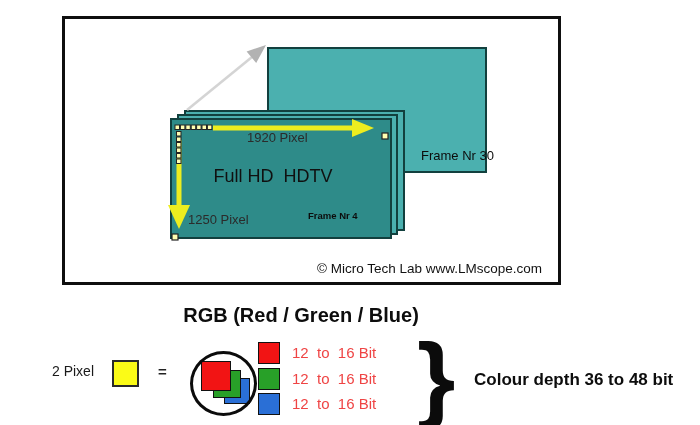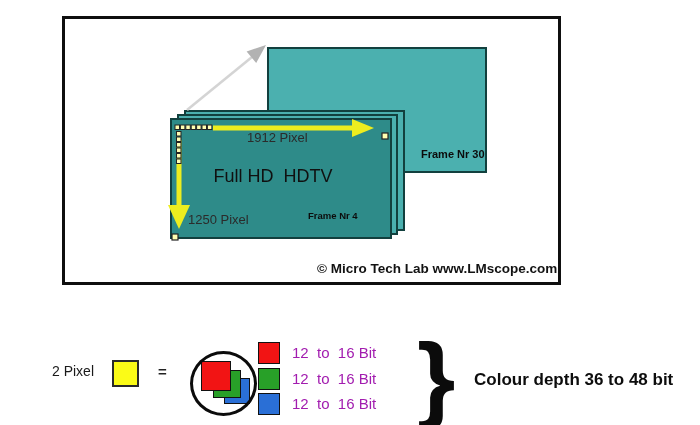--- a/index.html
+++ b/index.html
@@ -17,39 +17,39 @@
   .stack-back { left:184px; top:110px; width:221px; height:121px; background:var(--frame_back,#4bb0af); z-index:2; }
   .stack-mid  { left:177px; top:114px; width:221px; height:121px; background:var(--frame_back,#4bb0af); z-index:3; }
   .stack-front{ left:170px; top:118px; width:222px; height:121px; background:var(--frame_front,#2e8b89); z-index:4; }
 
   #arrow-layer { left:0; top:0; width:700px; height:425px; z-index:5; pointer-events:none; }
 
   .t-1920   { left:247px; top:130px; font-size:13px; color:#2b2b2b; z-index:6; }
   .t-full   { left:170px; top:166px; width:206px; text-align:center; font-size:18px; color:#101010; white-space:pre; z-index:6; }
   .t-1080   { left:188px; top:212px; font-size:13px; color:#2b2b2b; z-index:6; }
   .t-frame1 { left:308px; top:210px; font-size:9.5px; font-weight:bold; color:#0c0c0c; z-index:6; }
-  .t-frame30{ left:421px; top:148px; font-size:11px; font-weight:bold; color:#0c0c0c; z-index:6; }
-  .t-copy   { left:317px; top:261px; font-size:13.5px; font-weight:bold; color:#121212; z-index:6; }
+  .t-frame30{ left:421px; top:148px; font-size:13px; font-weight:normal; color:#0c0c0c; z-index:6; }
+  .t-copy   { left:317px; top:261px; font-size:13.5px; font-weight:normal; color:#121212; z-index:6; }
 
   
   .t-heading { left:110px; top:304px; width:382px; text-align:center; font-size:20px; font-weight:bold; color:#0d0d0d; }
   .t-1pixel  { left:52px;  top:363px; font-size:14px; color:#1a1a1a; }
   .pix-square{ left:112px; top:360px; width:27px; height:27px; background:var(--pixel_yellow,#fbfb17); border:2px solid #2a2a2a; }
   .t-equals  { left:158px; top:363px; font-size:15px; font-weight:bold; color:#222; }
 
   .c-blue  { left:224px; top:378px; width:26px; height:26px; background:var(--blue,#2a6fd6);  border:1.5px solid #111; z-index:1; }
   .c-green { left:213px; top:370px; width:28px; height:28px; background:var(--green,#28a028); border:1.5px solid #111; z-index:2; }
   .c-red   { left:201px; top:361px; width:30px; height:30px; background:var(--red,#f21414);   border:1.5px solid #111; z-index:3; }
   .pixel-circle { left:190px; top:351px; width:67px; height:65px; border:3.5px solid #0b0b0b; border-radius:50%; z-index:4; background:transparent; }
 
   .chan-square { width:22px; height:22px; border:1.5px solid #111; }
   .chan-red   { left:258px; top:342px; background:var(--red,#f21414); }
   .chan-green { left:258px; top:368px; background:var(--green,#28a028); }
   .chan-blue  { left:258px; top:393px; background:var(--blue,#2a6fd6); }
-  .chan-label { left:292px; font-size:15px; color:#a21caf; white-space:pre; }
+  .chan-label { left:292px; font-size:15px; color:#ef4444; white-space:pre; }
   .chan-label-1 { top:344px; } .chan-label-2 { top:370px; } .chan-label-3 { top:395px; }
 
   .t-brace { left:417px; top:331px; font-size:94px; line-height:94px; font-weight:bold; color:#0b0b0b; transform:scaleX(1.05); transform-origin:left top; }
   .t-depth { left:474px; top:370px; font-size:17px; font-weight:bold; color:#0d0d0d; white-space:pre; }
 </style>
 </head>
 <body>
 
 <div id="canvas">
 
@@ -93,27 +93,28 @@
       <rect x="176.5" y="142.5" width="4.5" height="4.5"></rect>
         <rect x="176.5" y="148" width="4.5" height="4.5"></rect>
       <rect x="176.5" y="153.5" width="4.5" height="4.5"></rect>
         <rect x="176.5" y="159" width="4.5" height="4.5"></rect>
     </g>
 
     <rect x="382" y="133" width="6" height="6" stroke="#222" stroke-width="1.2" style="fill:var(--dot_yellow,#ffffb2)"></rect>
     <rect x="172" y="234" width="6" height="6" stroke="#222" stroke-width="1.2" style="fill:var(--dot_yellow,#ffffb2)"></rect>
   </svg>
 
-  <div class="abs t-1920">1912 Pixel</div>
+  <div class="abs t-1920">1920 Pixel</div>
   <div class="abs t-full">Full HD  HDTV</div>
   <div class="abs t-1080">1250 Pixel</div>
   <div class="abs t-frame1">Frame Nr 4</div>
   <div class="abs t-frame30">Frame Nr 30</div>
   <div class="abs t-copy">© Micro Tech Lab www.LMscope.com</div>
 
+  <div class="abs t-heading">RGB (Red / Green / Blue)</div>
 
   <div class="abs t-1pixel">2 Pixel</div>
   <div class="abs pix-square"></div>
   <div class="abs t-equals">=</div>
 
   <div class="abs c-blue"></div>
   <div class="abs c-green"></div>
   <div class="abs c-red"></div>
   <div class="abs pixel-circle"></div>
 

